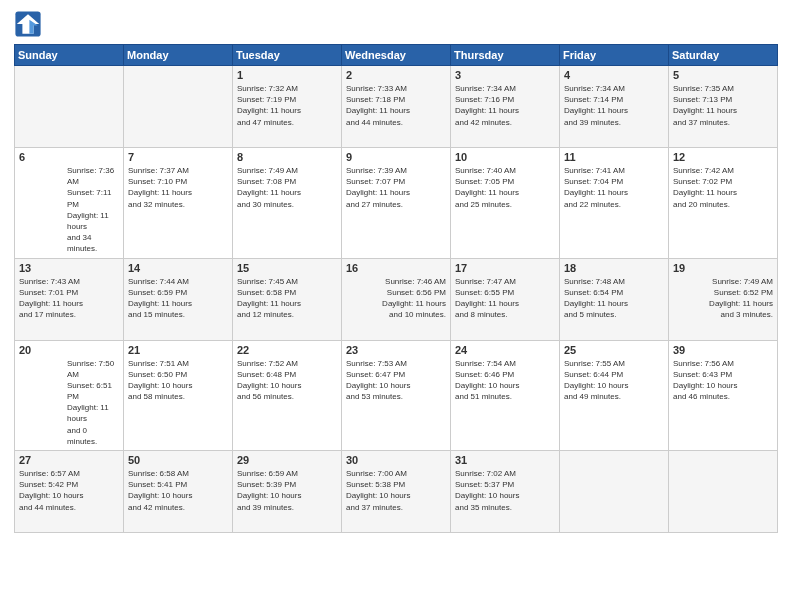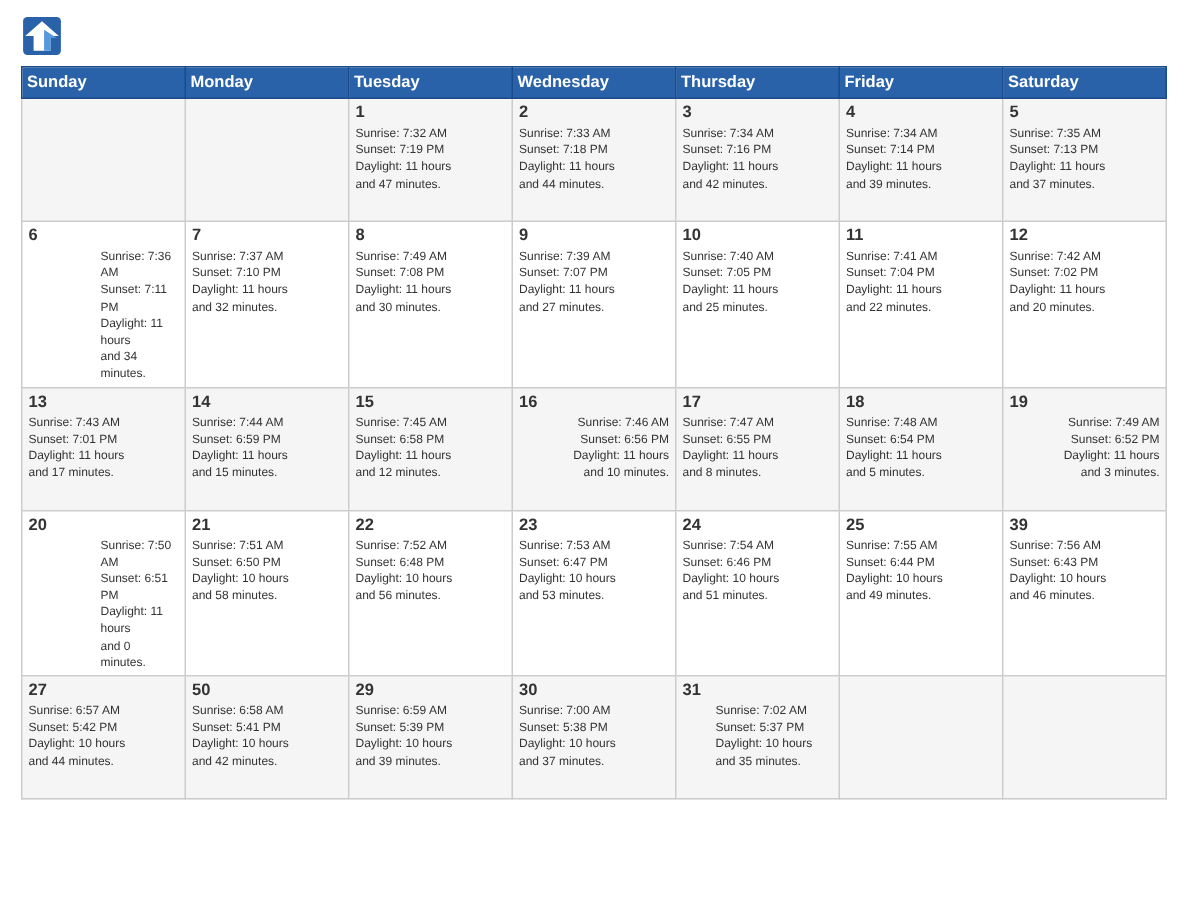--- a/index.html
+++ b/index.html
@@ -338,21 +338,21 @@
           </td>
           <td>
             <span class="day-num">30</span>
             <div class="cell-text" style="white-space: pre-line;">Sunrise: 7:00 AM
 Sunset: 5:38 PM
 Daylight: 10 hours
 and 37 minutes.</div>
           </td>
           <td>
             <span class="day-num">31</span>
-            <div class="cell-text" style="white-space: pre-line; margin-left: 22px;">Sunrise: 7:02 AM
+            <div class="cell-text" style="white-space: pre-line;">Sunrise: 7:02 AM
 Sunset: 5:37 PM
 Daylight: 10 hours
 and 35 minutes.</div>
           </td>
           <td class="empty-cell"></td>
           <td class="empty-cell"></td>
         </tr>
       </tbody>
   </table>
 </div>

